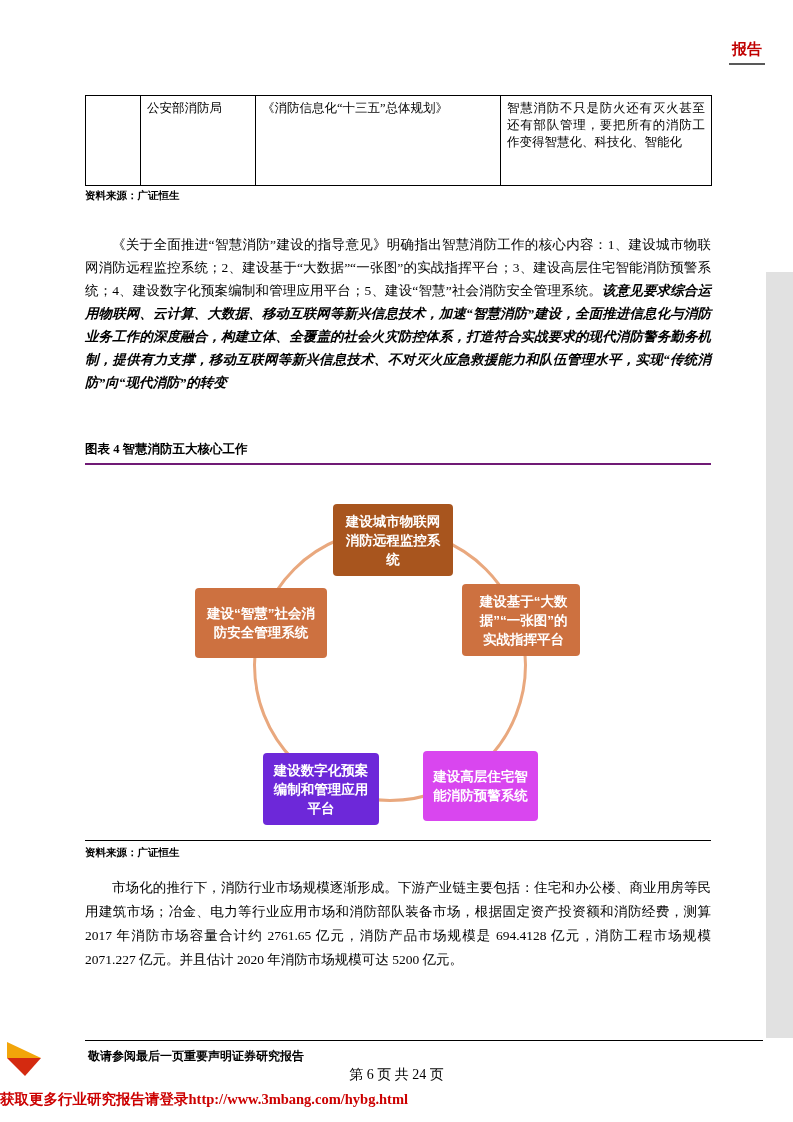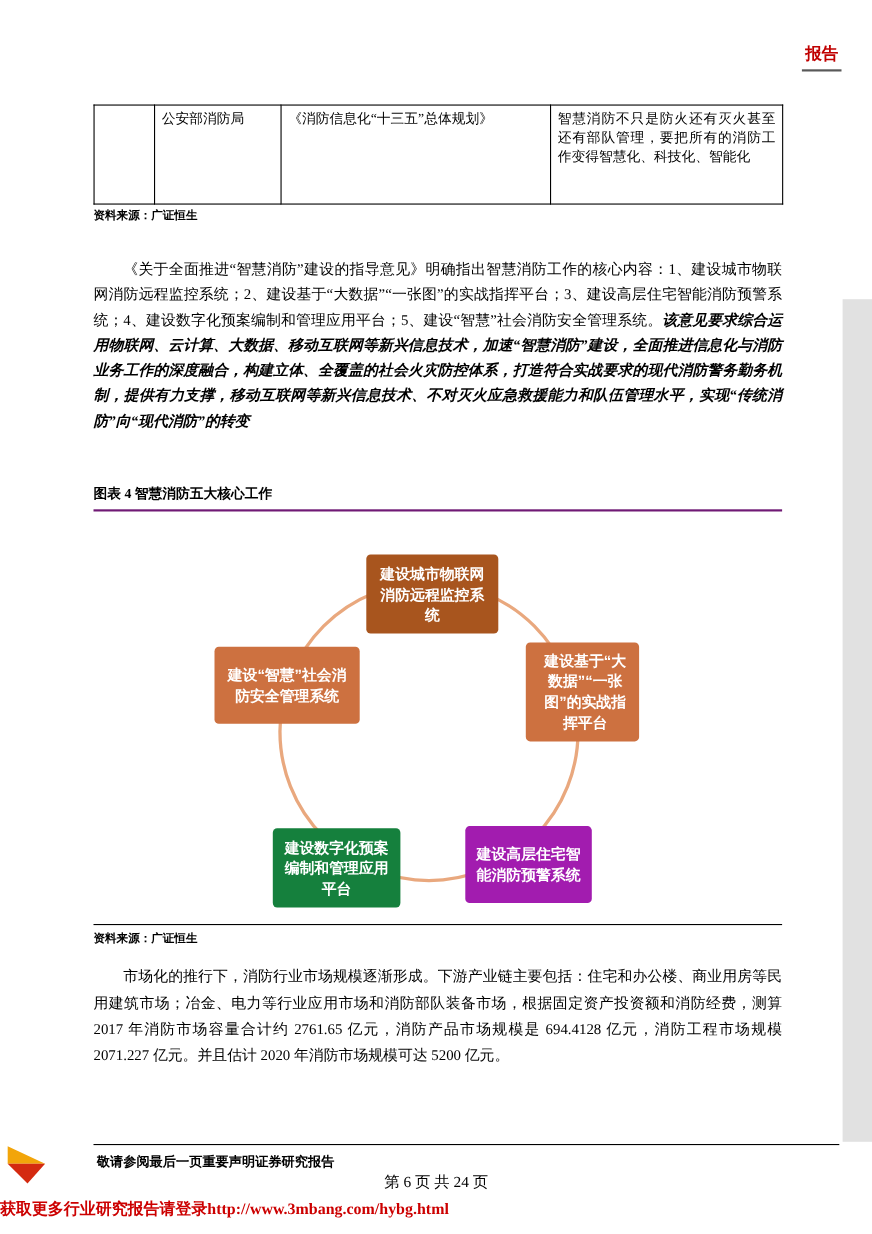--- a/index.html
+++ b/index.html
@@ -37,21 +37,21 @@
                   font-weight:bold; padding-bottom:5px; border-bottom:2px solid #701a75; }
 
   .diagram { position:absolute; left:85px; top:462px; width:626px; height:378px; }
   .ring { position:absolute; left:168px; top:66px; width:274px; height:274px;
           border:3px solid #e9a87e; border-radius:50%; }
   .node { position:absolute; color:#fff; font-weight:bold; font-size:13.5px; line-height:19px;
           text-align:center; display:flex; align-items:center; justify-content:center;
           border-radius:4px; padding:7px 8px; font-family:"Liberation Sans",sans-serif; }
   .node-top  { left:248px; top:14px;  width:120px; min-height:72px;margin-top:28px; }
   .node-left { left:110px; top:126px; width:132px; min-height:70px; }
-  .node-right{ left:393px; top:122px; width:103px; min-height:72px;padding-left:13px; }
+  .node-right{ left:377px; top:122px; width:118px; min-height:72px;padding-left:13px; }
   .node-bl   { left:163px; top:291px; width:116px; min-height:72px; }
   .node-br   { left:338px; top:289px; width:115px; min-height:70px; }
 
   .logo { position:absolute; left:6px; top:1038px; }
   .footer-disclaimer { position:absolute; left:88px; top:1048px; font-size:12px; font-weight:bold;
                        font-family:"Liberation Sans",sans-serif; }
   .footer-page { position:absolute; left:0; top:1066px; width:793px; text-align:center; font-size:14px; }
   .promo { position:absolute; left:0; top:1090px; width:793px; font-size:14.5px;
            font-weight:bold; }
   .gray-strip { position:absolute; left:766px; top:272px; width:27px; height:766px; background:#e1e1e1; }
@@ -78,22 +78,22 @@
 
   <p class="para para-1"><span>《关于全面推进“智慧消防”建设的指导意见》明确指出智慧消防工作的核心内容：1、建设城市物联网消防远程监控系统；2、建设基于“大数据”“一张图”的实战指挥平台；3、建设高层住宅智能消防预警系统；4、建设数字化预案编制和管理应用平台；5、建设“智慧”社会消防安全管理系统。</span><span class="bold-italic">该意见要求综合运用物联网、云计算、大数据、移动互联网等新兴信息技术，加速“智慧消防”建设，全面推进信息化与消防业务工作的深度融合，构建立体、全覆盖的社会火灾防控体系，打造符合实战要求的现代消防警务勤务机制，提供有力支撑，移动互联网等新兴信息技术、不对灭火应急救援能力和队伍管理水平，实现“传统消防”向“现代消防”的转变</span></p>
 
   <div class="figure-title">图表 4 智慧消防五大核心工作</div>
 
   <div class="diagram">
     <div class="ring" style="border-color: rgb(233, 168, 126);"></div>
     <div class="node node-top" style="background-color: rgb(168, 85, 30);">建设城市物联网消防远程监控系统</div>
     <div class="node node-right" style="background-color: rgb(205, 113, 64);">建设基于“大数据”“一张图”的实战指挥平台</div>
     <div class="node node-left" style="background-color: rgb(205, 113, 64);">建设“智慧”社会消防安全管理系统</div>
-    <div class="node node-br" style="background-color: #a21caf;">建设高层住宅智能消防预警系统</div>
-    <div class="node node-bl" style="background-color: #15803d;">建设数字化预案编制和管理应用平台</div>
+    <div class="node node-br" style="background-color: #d946ef;">建设高层住宅智能消防预警系统</div>
+    <div class="node node-bl" style="background-color: #6d28d9; margin-left: 15px;">建设数字化预案编制和管理应用平台</div>
   </div>
 
   <div class="rule rule-figure"></div>
   <div class="source source-2">资料来源：广证恒生</div>
 
   <p class="para para-2">市场化的推行下，消防行业市场规模逐渐形成。下游产业链主要包括：住宅和办公楼、商业用房等民用建筑市场；冶金、电力等行业应用市场和消防部队装备市场，根据固定资产投资额和消防经费，测算 2017 年消防市场容量合计约 2761.65 亿元，消防产品市场规模是 694.4128 亿元，消防工程市场规模 2071.227 亿元。并且估计 2020 年消防市场规模可达 5200 亿元。</p>
 
   <div class="rule rule-footer"></div>
 
   <svg class="logo" width="38" height="40" viewBox="0 0 38 40">

